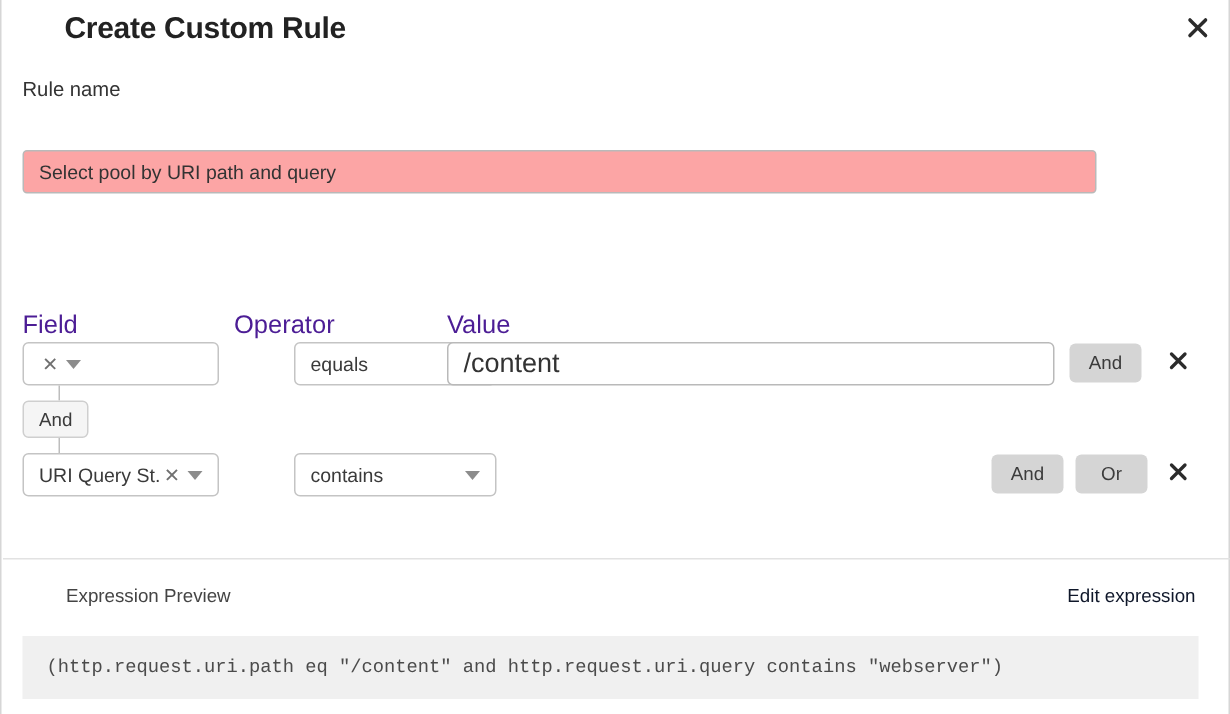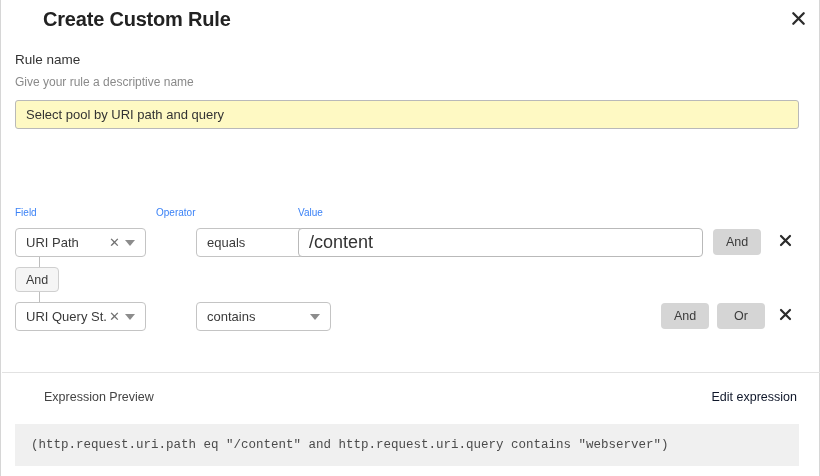--- a/index.html
+++ b/index.html
@@ -65,25 +65,25 @@
     font-size: 12px;
     color: #8a8a8a;
   }
   #rule-name-label { top: 52px; }
   #rule-name-help  { top: 75px; }
 
   .rule-name-input {
     position: absolute;
     left: 14px;
     top: 100px;
-    width: 784px;
+    width: 716px;
     height: 29px;
     border: 1px solid #b9b9b9;
     border-radius: 3px;
-    background: #fef9c3;
+    background: #fca5a5;
     font-family: "Liberation Sans", sans-serif;
     font-size: 13px;
     color: #333333;
     padding: 0 10px;
     outline: none;
   }
 
   
   .match-heading {
     position: absolute;
@@ -91,22 +91,22 @@
     top: 174px;
     font-size: 14.5px;
     font-weight: bold;
     color: #222222;
   }
 
   
   .col-label {
     position: absolute;
     top: 207px;
-    font-size: 10px;
-    color: #3b82f6;
+    font-size: 17px;
+    color: #4c1d95;
   }
   .col-field    { left: 14px; }
   .col-operator { left: 155px; }
   .col-value    { left: 297px; }
 
   
   .cond-row {
     position: absolute;
     left: 0;
     width: 820px;
@@ -291,32 +291,30 @@
 
   <button class="close-btn">
     <span>
       <svg width="15" height="15" viewBox="0 0 15 15" aria-hidden="true">
         <path d="M2.3 2.3 L12.7 12.7 M12.7 2.3 L2.3 12.7" stroke="#2b2b2b" stroke-width="2.3" stroke-linecap="round"></path>
       </svg>
     </span>
   </button>
 
   <div class="section-label" id="rule-name-label">Rule name</div>
-  <div class="section-sublabel" id="rule-name-help">Give your rule a descriptive name</div>
 
   <input class="rule-name-input" type="text" id="rule-name-input" value="Select pool by URI path and query" style="">
 
 
   <div class="col-label col-field">Field</div>
   <div class="col-label col-operator">Operator</div>
   <div class="col-label col-value">Value</div>
 
   <div class="cond-row" id="cond-row-0">
     <div class="select-box select-field">
-      <span class="select-text">URI Path</span>
       <span class="clear-x">✕</span>
       <span class="caret"></span>
     </div>
     <div class="select-box select-operator">
       <span class="select-text">equals</span>
       <span class="caret"></span>
     </div>
     <input class="value-input" id="value-input-0" type="text" value="/content" style="">
     <button class="logic-btn" id="and-btn-0">And</button>
     <button class="delete-btn" id="delete-btn-0">

